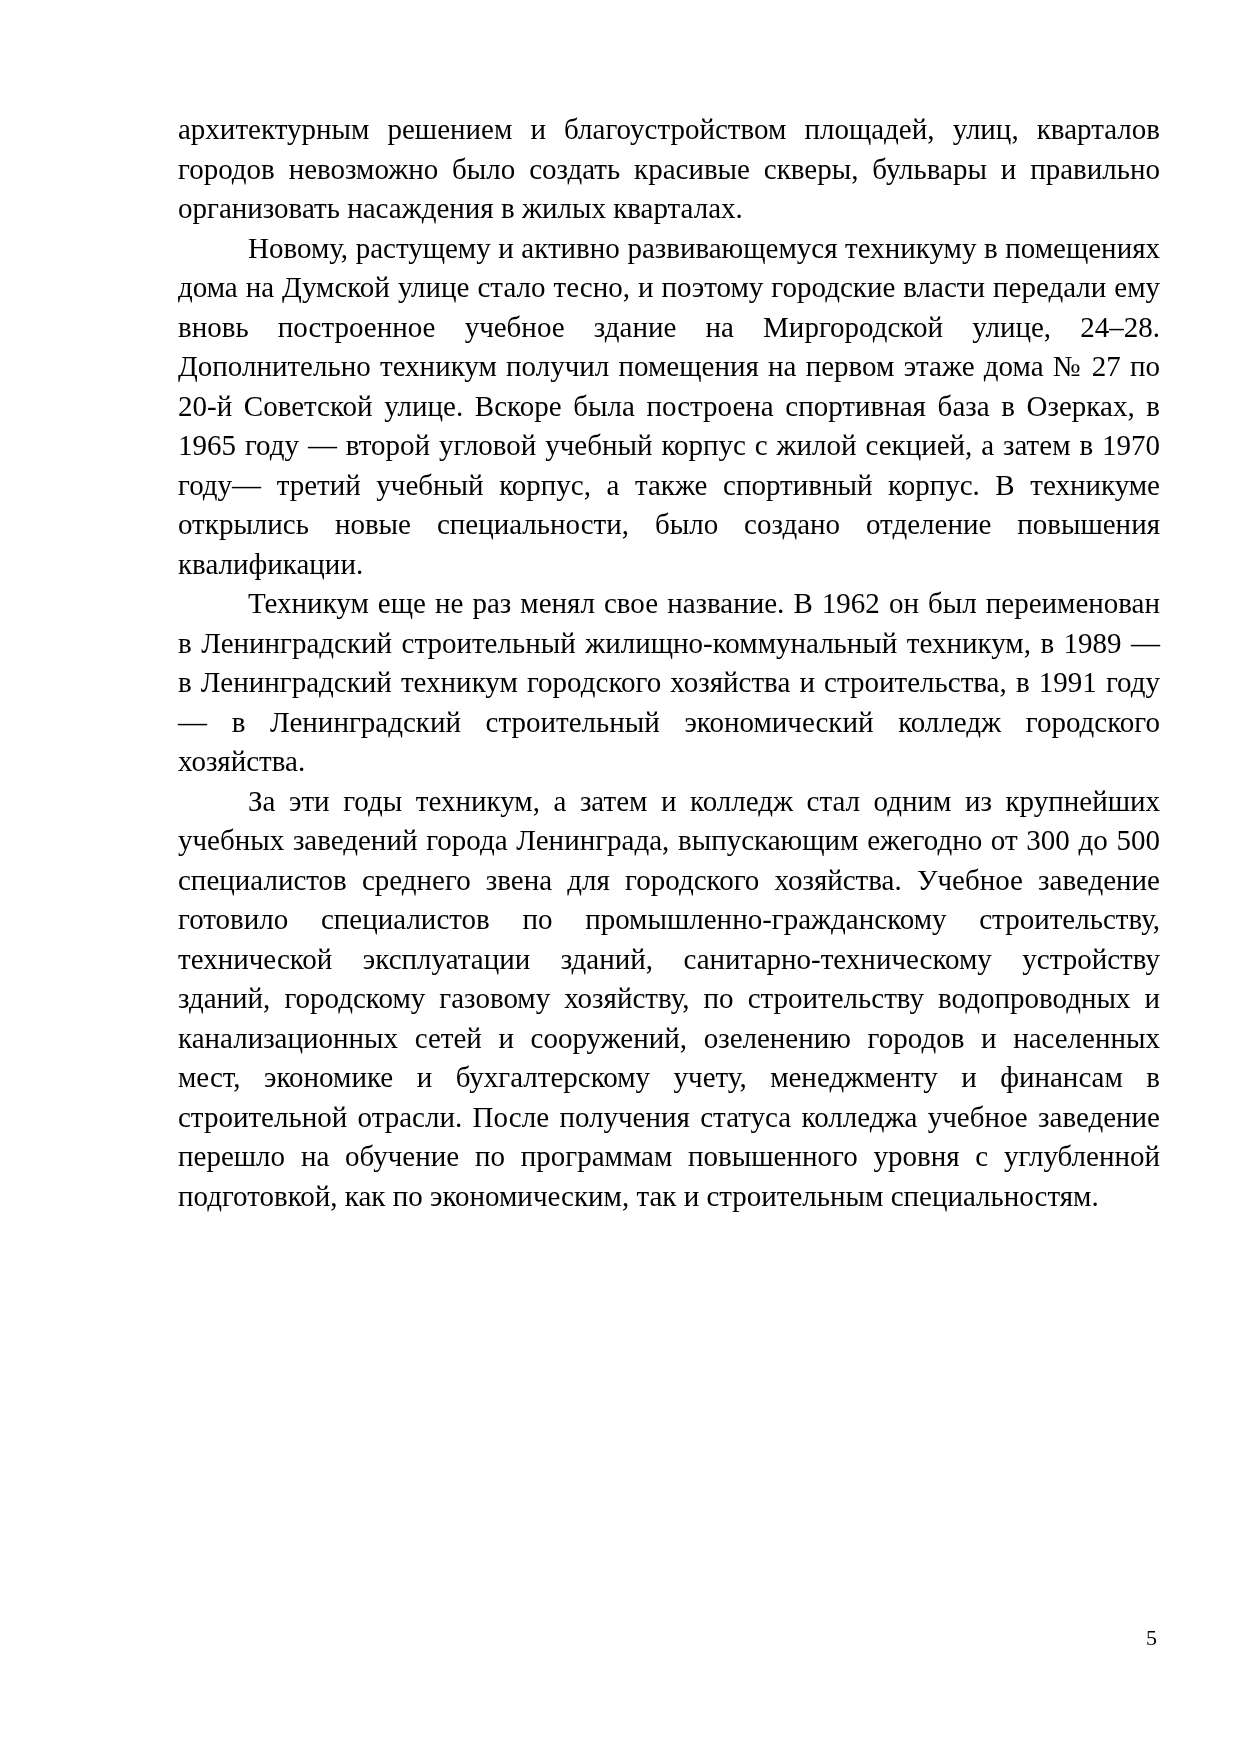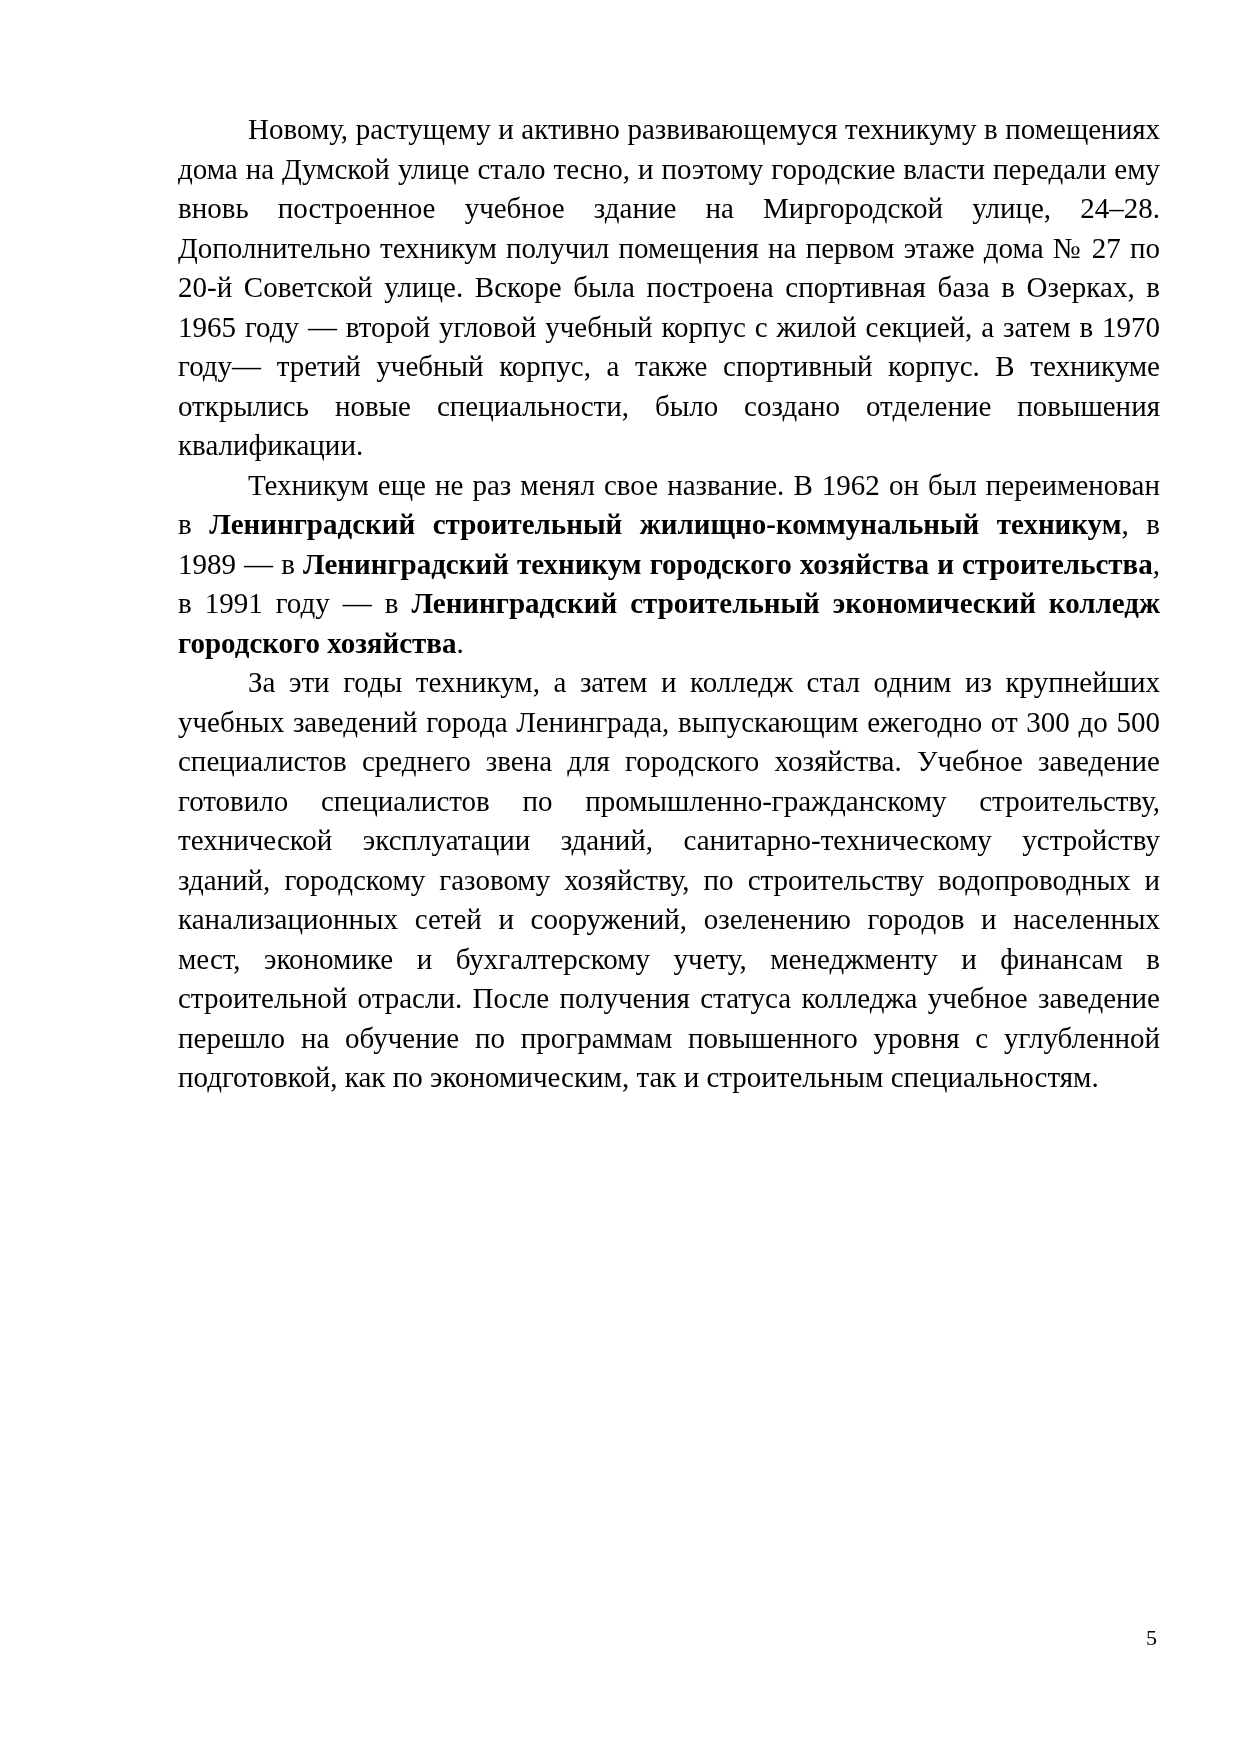--- a/index.html
+++ b/index.html
@@ -27,38 +27,39 @@
     text-justify: inter-word;
   }
   .para {
     margin: 0;
     padding: 0;
   }
   .para.indent {
     text-indent: 70px;
   }
   .para .bold {
-    font-weight: bold;
+    font-weight: normal;
   }
   .page-number {
     position: absolute;
     right: 84px;
     top: 1624px;
     width: 100px;
     text-align: right;
     font-size: 22px;
     line-height: 28px;
   }
 </style>
 </head>
 <body>
 
 <div class="page">
 
   <div class="text-block">
+    <p class="para"><span>архитектурным решением и благоустройством площадей, улиц, кварталов городов невозможно было создать красивые скверы, бульвары и правильно организовать насаждения в жилых кварталах.</span></p>
     <p class="para indent"><span>Новому, растущему и активно развивающемуся техникуму в помещениях дома на Думской улице стало тесно, и поэтому городские власти передали ему вновь построенное учебное здание на Миргородской улице, 24–28. Дополнительно техникум получил помещения на первом этаже дома № 27 по 20-й Советской улице. Вскоре была построена спортивная база в Озерках, в 1965 году — второй угловой учебный корпус с жилой секцией, а затем в 1970 году— третий учебный корпус, а также спортивный корпус. В техникуме открылись новые специальности, было создано отделение повышения квалификации.</span></p>
     <p class="para indent"><span>Техникум еще не раз менял свое название. В 1962 он был переименован в </span><span class="bold">Ленинградский строительный жилищно-коммунальный техникум</span><span>, в 1989 — в </span><span class="bold">Ленинградский техникум городского хозяйства и строительства</span><span>, в 1991 году — в </span><span class="bold">Ленинградский строительный экономический колледж городского хозяйства</span><span>.</span></p>
     <p class="para indent"><span>За эти годы техникум, а затем и колледж стал одним из крупнейших учебных заведений города Ленинграда, выпускающим ежегодно от 300 до 500 специалистов среднего звена для городского хозяйства. Учебное заведение готовило специалистов по промышленно-гражданскому строительству, технической эксплуатации зданий, санитарно-техническому устройству зданий, городскому газовому хозяйству, по строительству водопроводных и канализационных сетей и сооружений, озеленению городов и населенных мест, экономике и бухгалтерскому учету, менеджменту и финансам в строительной отрасли. После получения статуса колледжа учебное заведение перешло на обучение по программам повышенного уровня с углубленной подготовкой, как по экономическим, так и строительным специальностям.</span></p>
   </div>
 
   <div class="page-number">5</div>
 
 </div>
 
 </body></html>

